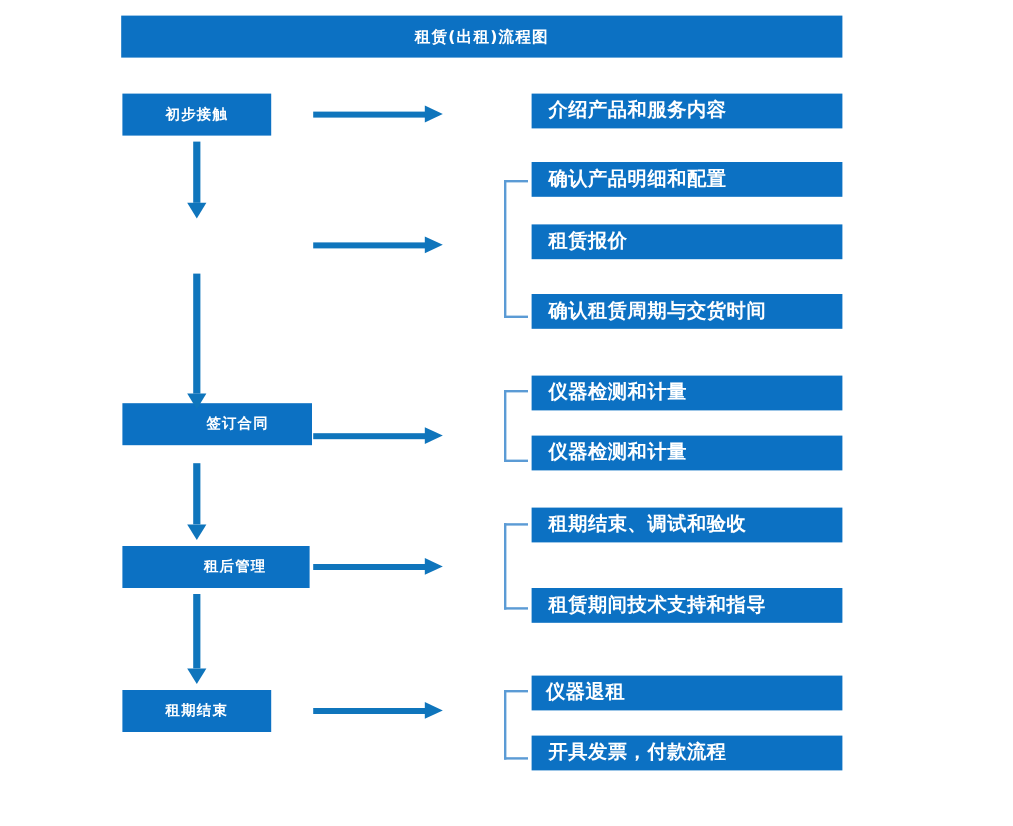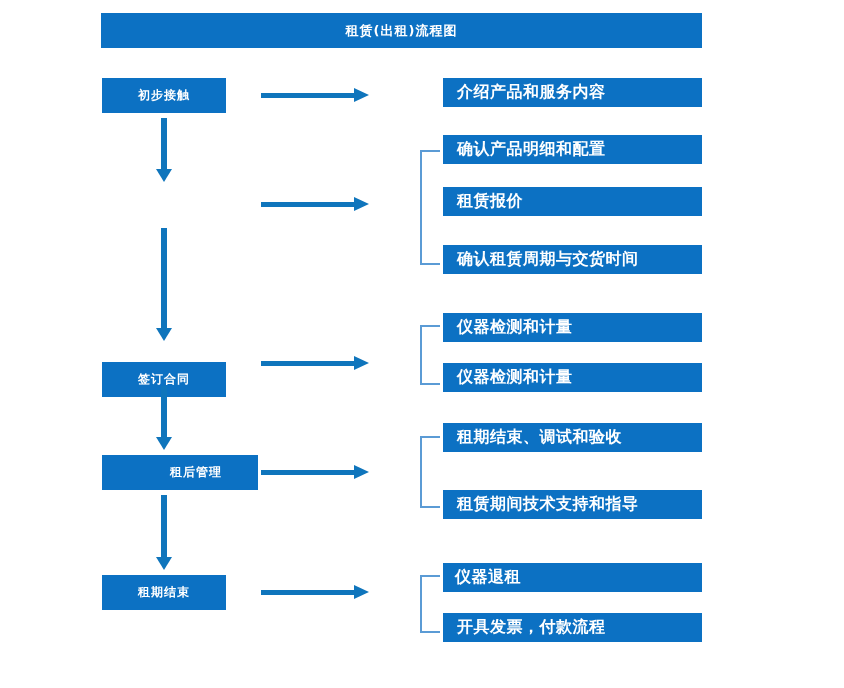--- a/index.html
+++ b/index.html
@@ -122,21 +122,21 @@
   }
 </style>
 </head>
 <body>
 
 <div id="canvas">
 
   <div class="title-bar">租赁(出租)流程图</div>
 
   <div class="stage-box" style="top:78px;">初步接触</div>
-  <div class="stage-box" style="top:362px;">签订合同</div>
+  <div class="stage-box" style="top:336px;padding-left:34px;">签订合同</div>
   <div class="stage-box" style="top:455px;padding-left:32px;">租后管理</div>
   <div class="stage-box" style="top:575px;">租期结束</div>
 
   <div class="v-arrow" style="top:118px; height:64px;">
     <div class="stem" style="height:51px;"></div>
     <div class="head"></div>
   </div>
   <div class="v-arrow" style="top:228px; height:113px;">
     <div class="stem" style="height:100px;"></div>
     <div class="head"></div>

